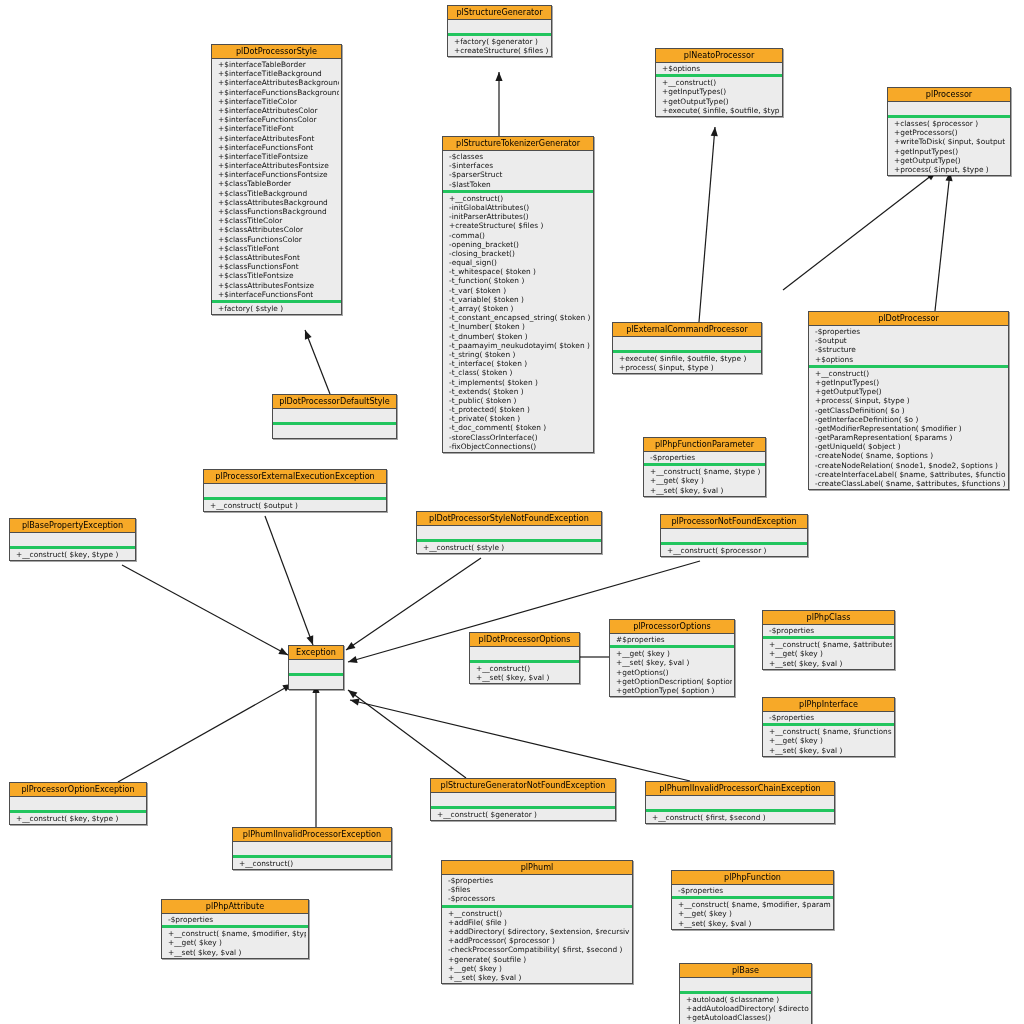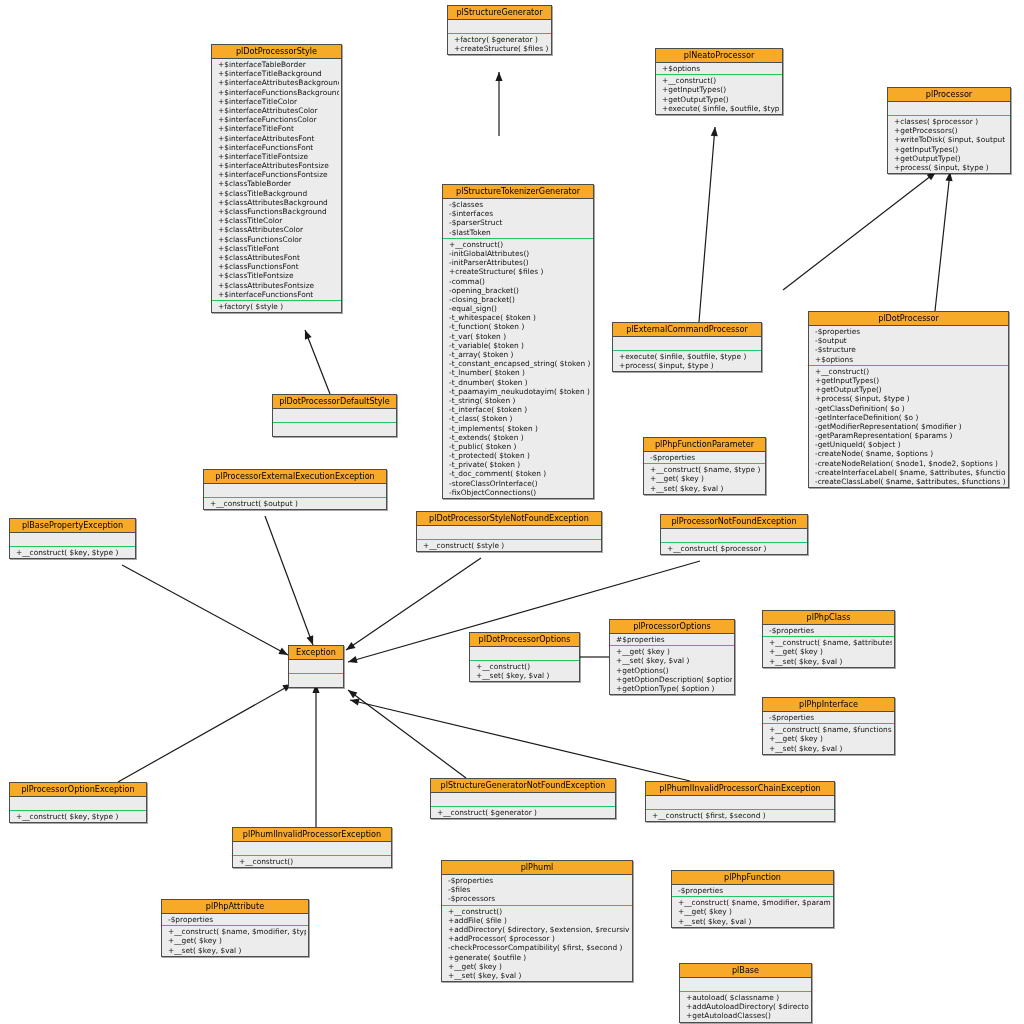--- a/index.html
+++ b/index.html
@@ -45,21 +45,21 @@
     padding: 1px 2px 1px 2px;
     color: #000000;
     white-space: nowrap;
     overflow: hidden;
   }
   .uml-attrs, .uml-ops {
     padding: 1px 2px 1px 6px;
     background: #ececec;
   }
   .uml-attrs {
-    border-bottom: 1px solid #22c55e;
+    border-bottom: 3px solid #22c55e;
     min-height: 9px;
   }
   .uml-ops {
     min-height: 9px;
   }
   .uml-row {
     white-space: nowrap;
     overflow: hidden;
     height: 9.2px;
   }
@@ -159,21 +159,21 @@
         <div class="uml-row">+$classAttributesFont</div>
         <div class="uml-row">+$classFunctionsFont</div>
         <div class="uml-row">+$classTitleFontsize</div>
         <div class="uml-row">+$classAttributesFontsize</div>
         <div class="uml-row">+$interfaceFunctionsFont</div>
       </div>
       <div class="uml-ops">
         <div class="uml-row">+factory( $style )</div>
       </div>
     </div>
-    <div class="uml-class" style="left: 442px; top: 136px; width: 152px; margin-top: 48px;">
+    <div class="uml-class" style="left: 442px; top: 136px; width: 152px;">
       <div class="uml-title">plStructureTokenizerGenerator</div>
       <div class="uml-attrs">
         <div class="uml-row">-$classes</div>
         <div class="uml-row">-$interfaces</div>
         <div class="uml-row">-$parserStruct</div>
         <div class="uml-row">-$lastToken</div>
       </div>
       <div class="uml-ops">
         <div class="uml-row">+__construct()</div>
         <div class="uml-row">-initGlobalAttributes()</div>

